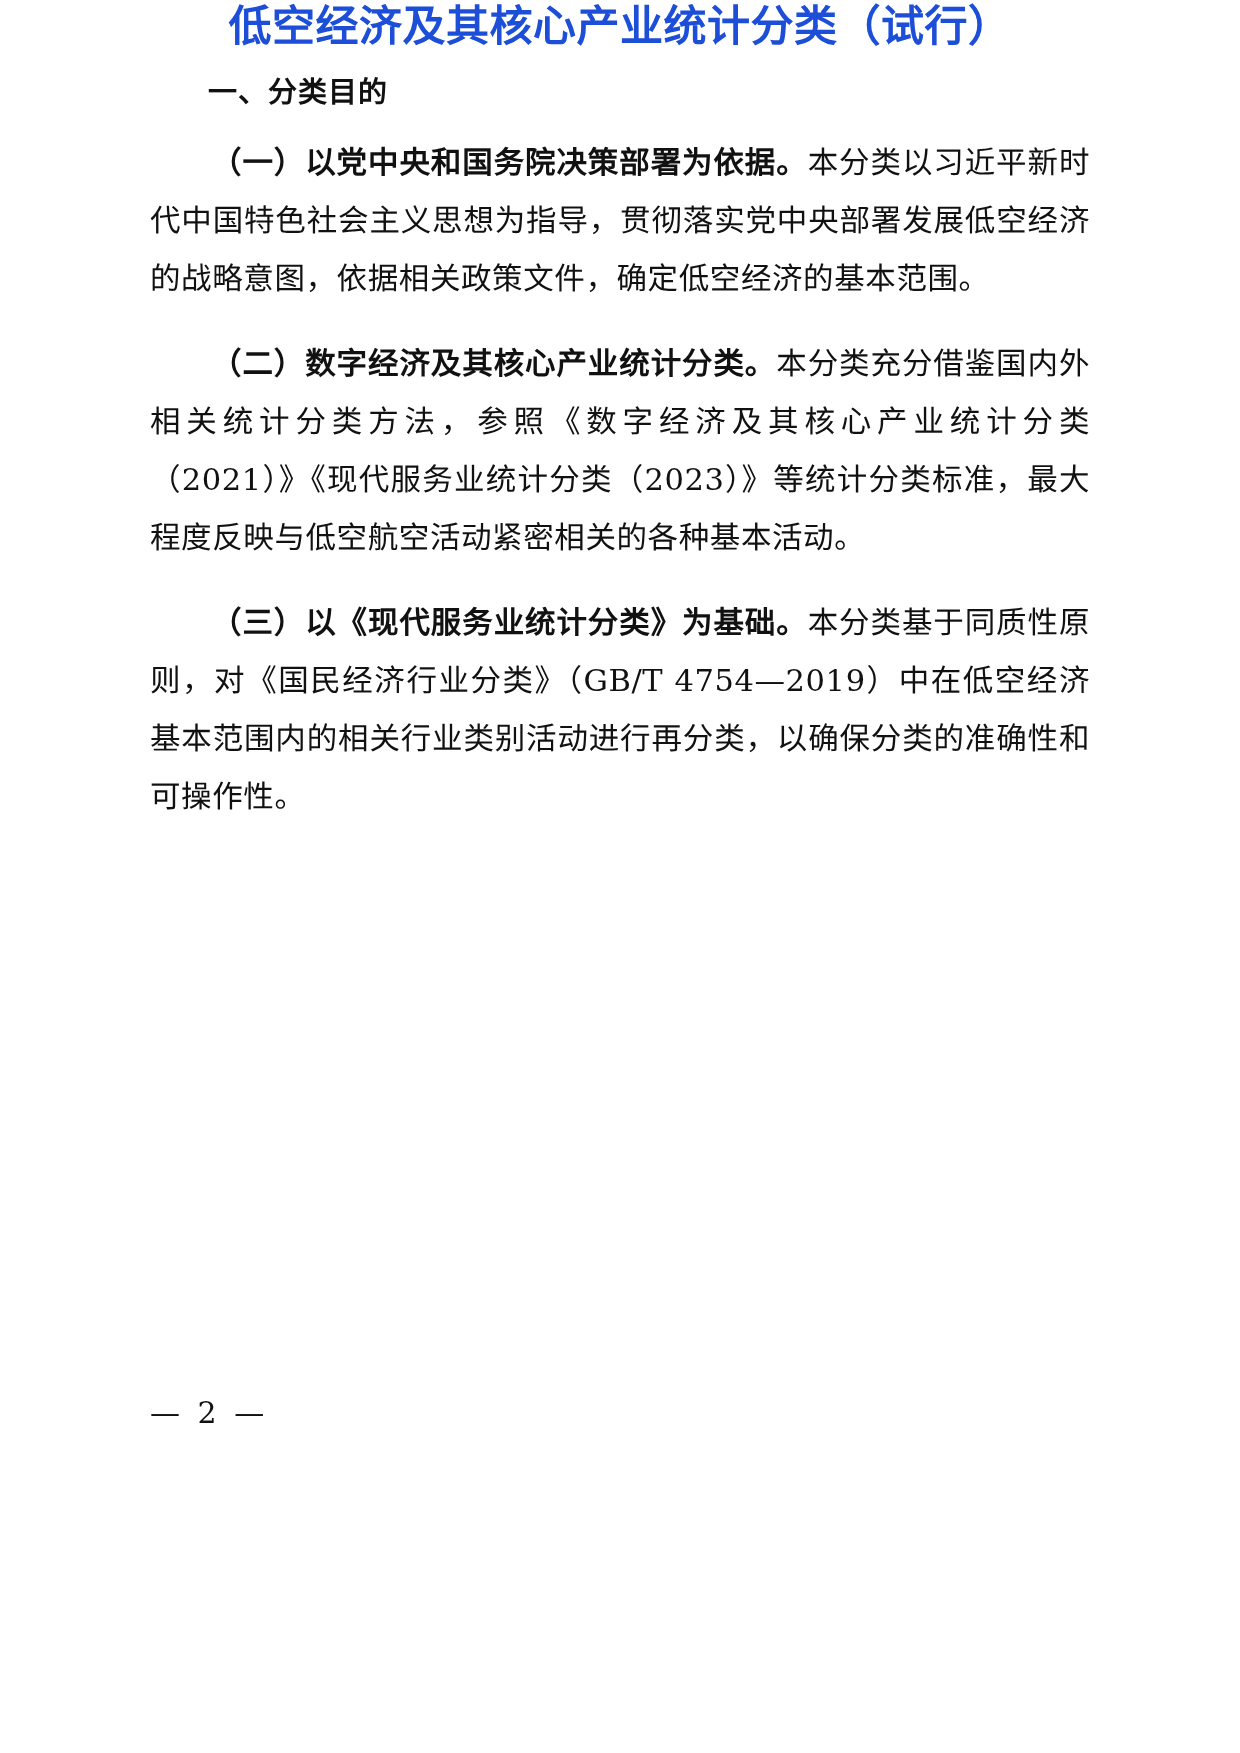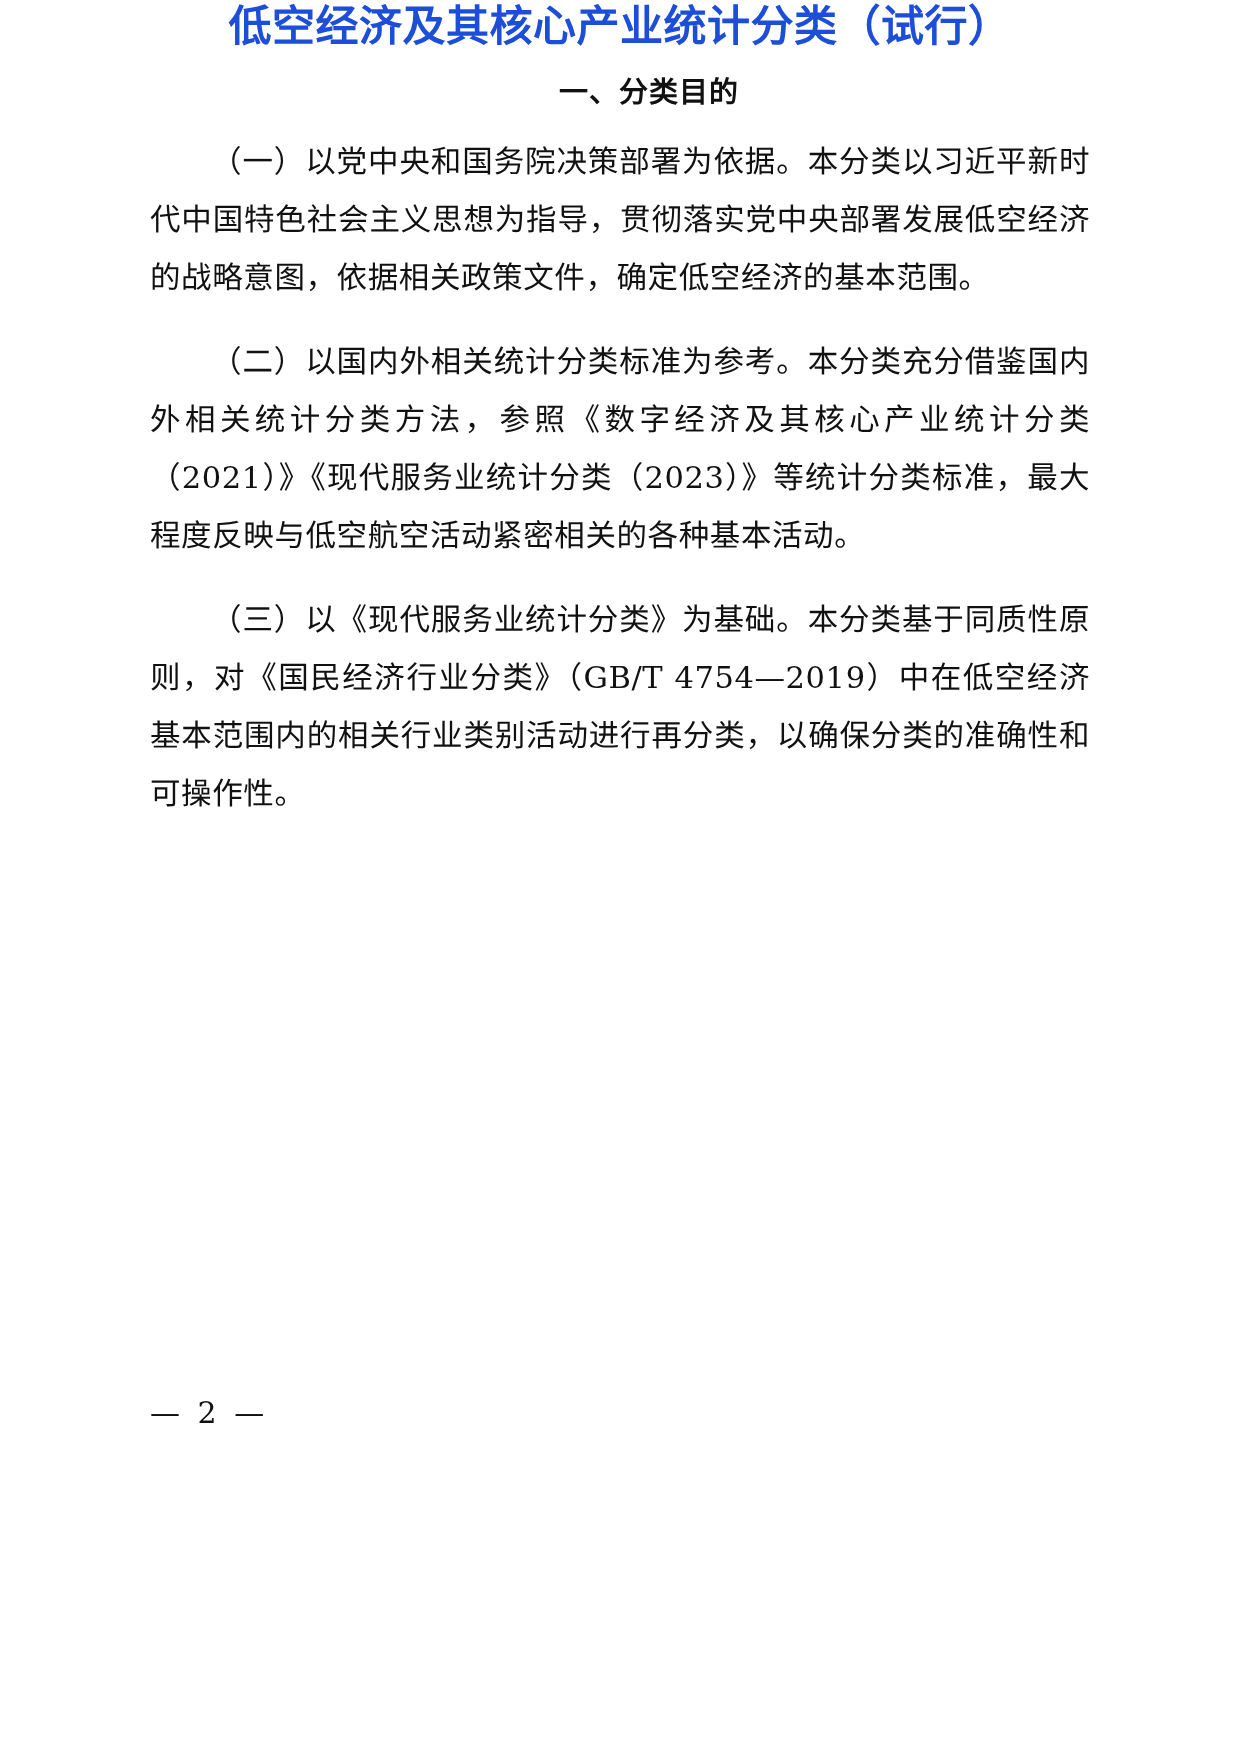--- a/index.html
+++ b/index.html
@@ -40,38 +40,37 @@
   }
   .section-heading {
     margin: 0;
     font-family: "DejaVu Sans", "Liberation Sans", sans-serif;
     font-weight: bold;
     font-size: 29px;
     line-height: 1.0;
     letter-spacing: 1px;
     text-indent: 58px;
     color: #111111;
-    text-align: center;
   }
   .heading-gap-first { margin-top: 78px; }
   .heading-gap       { margin-top: 32px; }
   .para {
     margin: 0;
     font-size: 30.5px;
     line-height: 58px;
     letter-spacing: 0.6px;
     text-align: justify;
     text-justify: inter-ideograph;
     text-indent: 61px;
     color: #111111;
   }
   .para-first { margin-top: 26px; }
   .para-next  { margin-top: 26px; }
   .para b {
-    font-weight: normal;
+    font-weight: bold;
   }
   .page-number {
     position: absolute;
     left: 150px;
     top: 1395px;
     font-size: 30px;
     letter-spacing: 4px;
     color: #111111;
   }
 </style>
@@ -83,21 +82,21 @@
   <h1 class="doc-title">低空经济及其核心产业统计分类（试行）</h1>
 
   <div class="content">
 
     <h2 class="section-heading heading-gap-first">一、分类目的</h2>
 
 
 
     <p class="para para-next"><b>（一）以党中央和国务院决策部署为依据。</b><span>本分类以习近平新时代中国特色社会主义思想为指导，贯彻落实党中央部署发展低空经济的战略意图，依据相关政策文件，确定低空经济的基本范围。</span></p>
 
-    <p class="para para-next"><b>（二）以国内外相关统计分类标准为参考。</b><span>本分类充分借鉴国内外相关统计分类方法，参照《数字经济及其核心产业统计分类（2021）》《现代服务业统计分类（2023）》等统计分类标准，最大程度反映与低空航空活动紧密相关的各种基本活动。</span></p>
+    <p class="para para-next"><b>（二）数字经济及其核心产业统计分类。</b><span>本分类充分借鉴国内外相关统计分类方法，参照《数字经济及其核心产业统计分类（2021）》《现代服务业统计分类（2023）》等统计分类标准，最大程度反映与低空航空活动紧密相关的各种基本活动。</span></p>
 
     <p class="para para-next"><b>（三）以《现代服务业统计分类》为基础。</b><span>本分类基于同质性原则，对《国民经济行业分类》（GB/T 4754—2019）中在低空经济基本范围内的相关行业类别活动进行再分类，以确保分类的准确性和可操作性。</span></p>
 
   </div>
 
   <div class="page-number">— 2 —</div>
 
 </div>
 
 </body></html>

